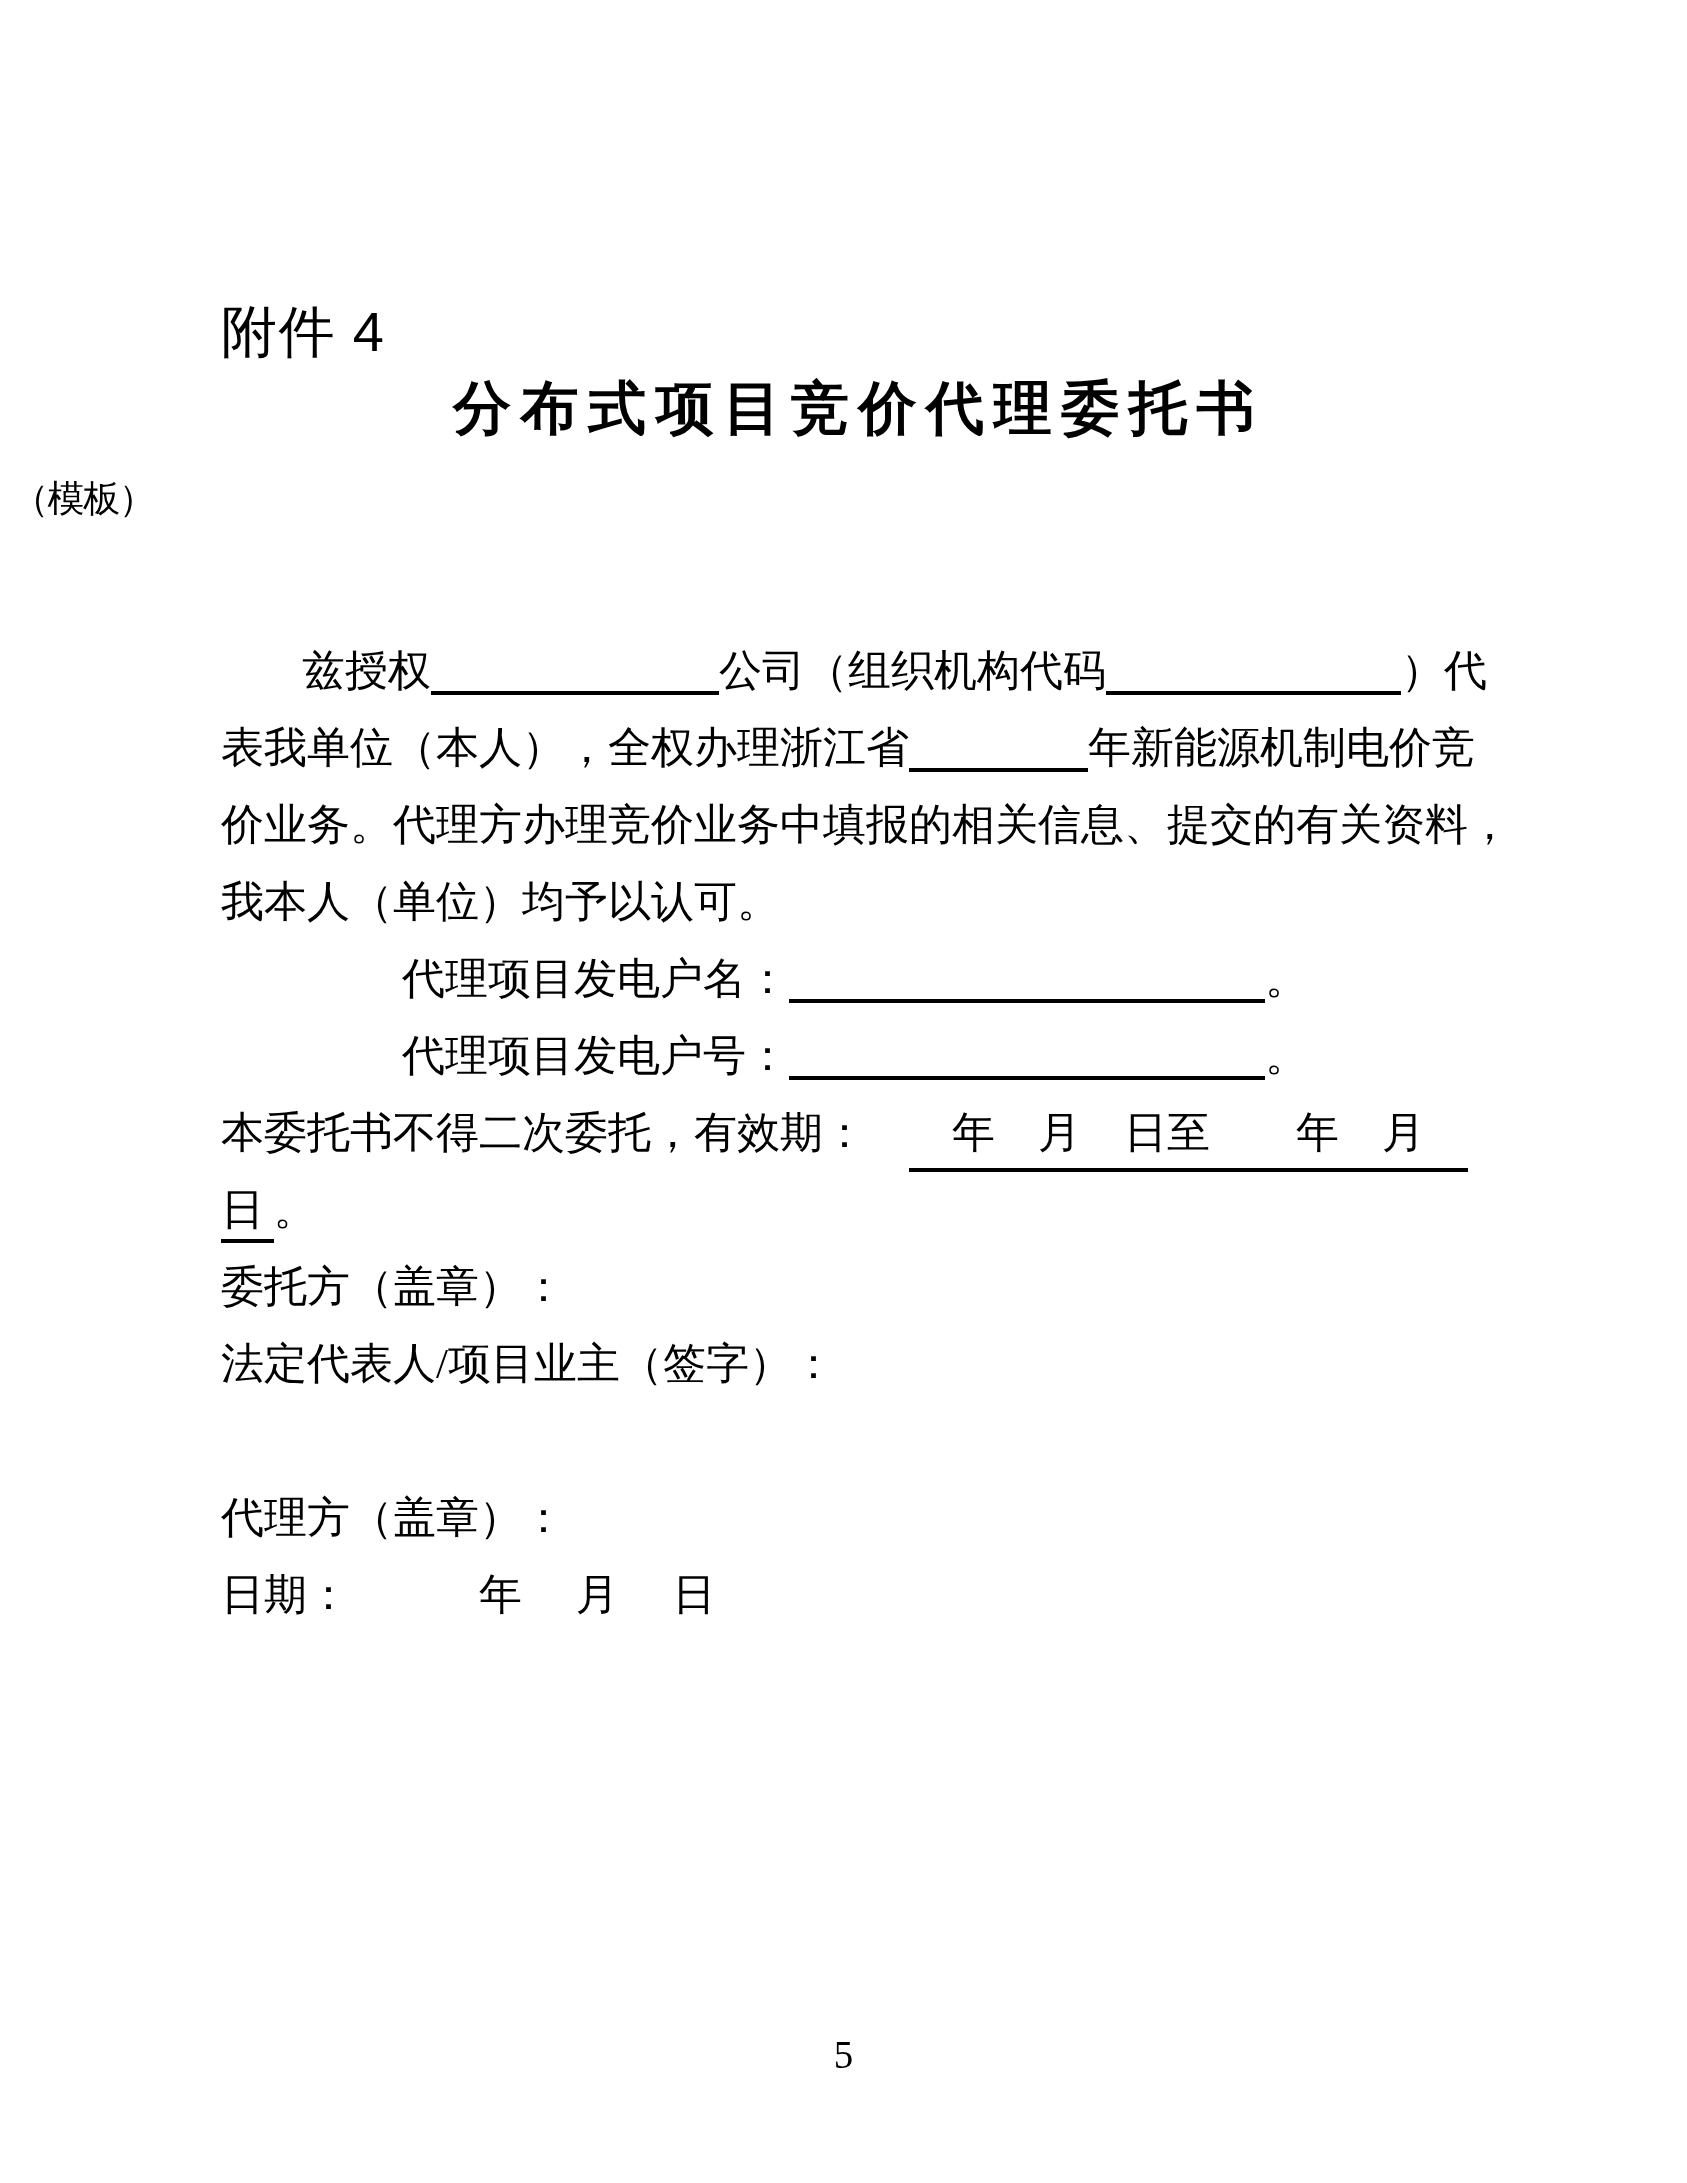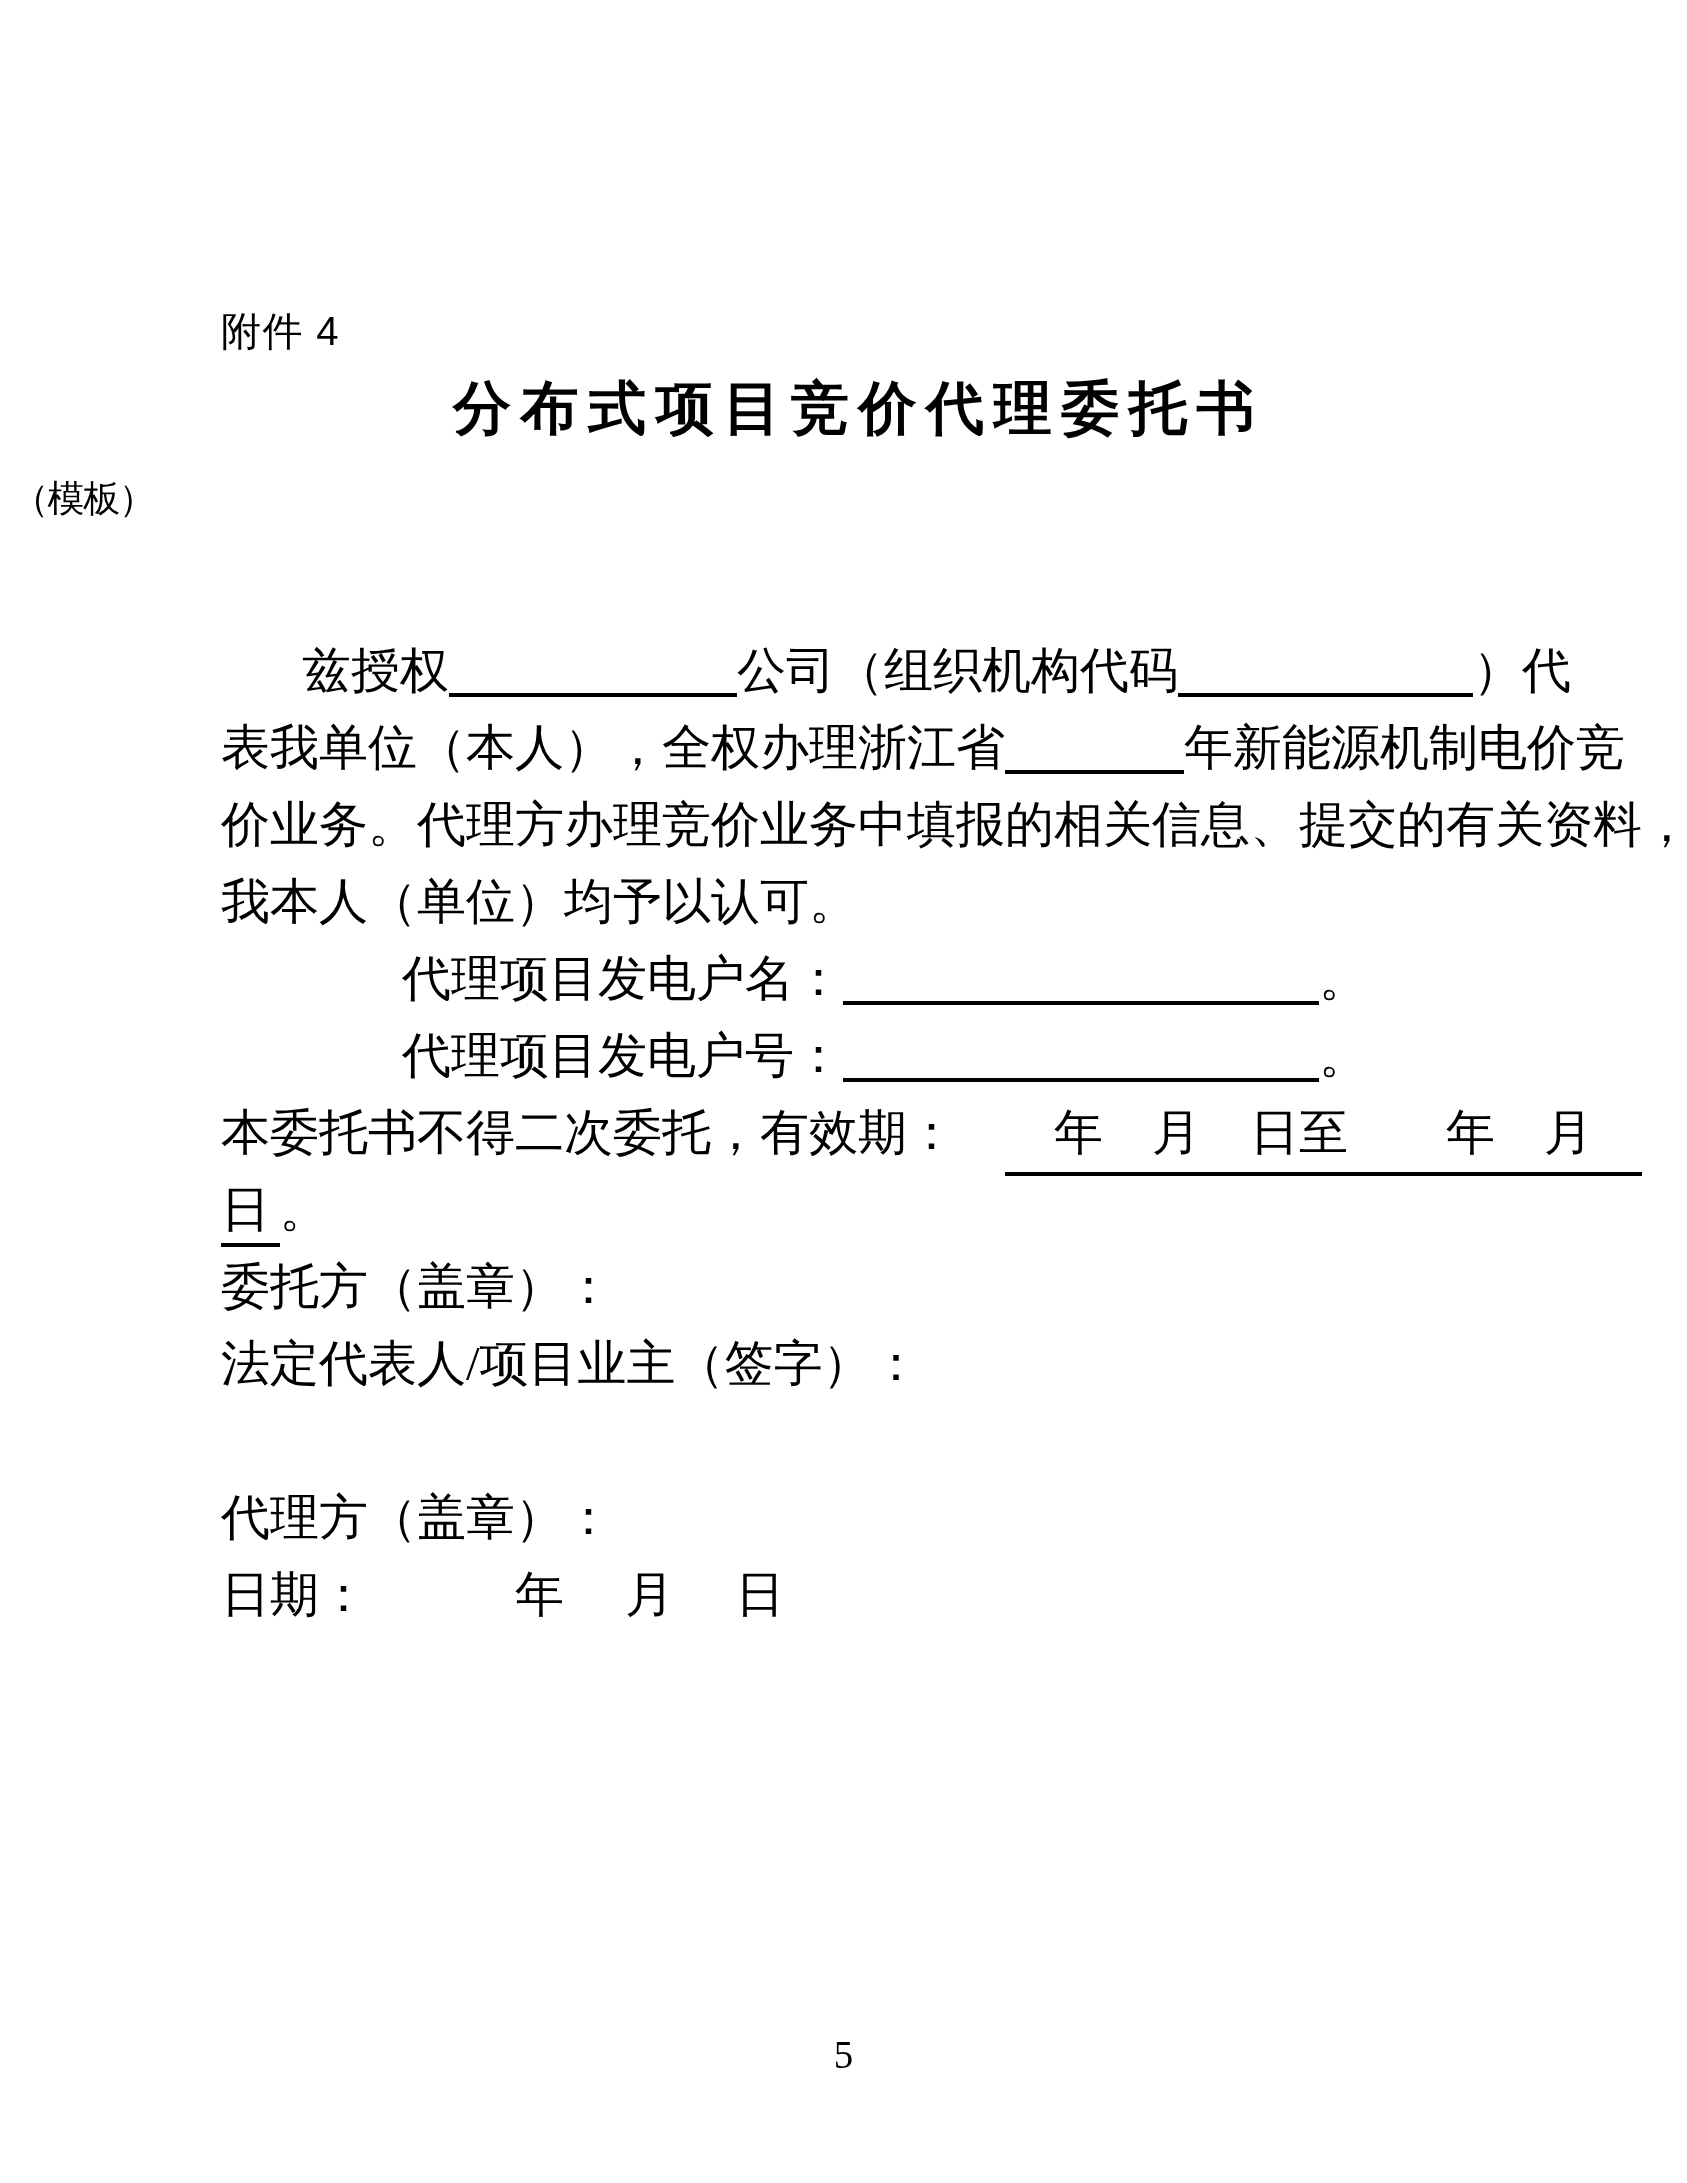--- a/index.html
+++ b/index.html
@@ -10,21 +10,21 @@
     background: #ffffff;
     color: #000000;
     font-family: "Liberation Serif", "DejaVu Serif", serif;
     overflow: hidden;
   }
   .attach-label {
     position: absolute;
     left: 221px;
     top: 309px;
     font-family: "Liberation Sans", "DejaVu Sans", sans-serif;
-    font-size: 40px;
+    font-size: 56px;
     line-height: 45px;
     letter-spacing: 1.4px;
   }
   .doc-title {
     position: absolute;
     top: 372px;
     left: 0;
     width: 100%;
     text-align: center;
     font-size: 58px;
@@ -41,21 +41,21 @@
     text-align: left;
     font-size: 37px;
     line-height: 45px;
     letter-spacing: -1.4px;
   }
   .body-text {
     position: absolute;
     left: 221px;
     top: 632px;
     width: 1274px;
-    font-size: 49px;
+    font-size: 43px;
     line-height: 77px;
   }
   .line { height: 77px; white-space: nowrap; }
   .indent2 { text-indent: 81px; }
   .indent4 { text-indent: 181px; }
   .blank {
     display: inline-block;
     height: 40px;
     border-bottom: 4.8px solid #000000;
     vertical-align: -9.6px;

